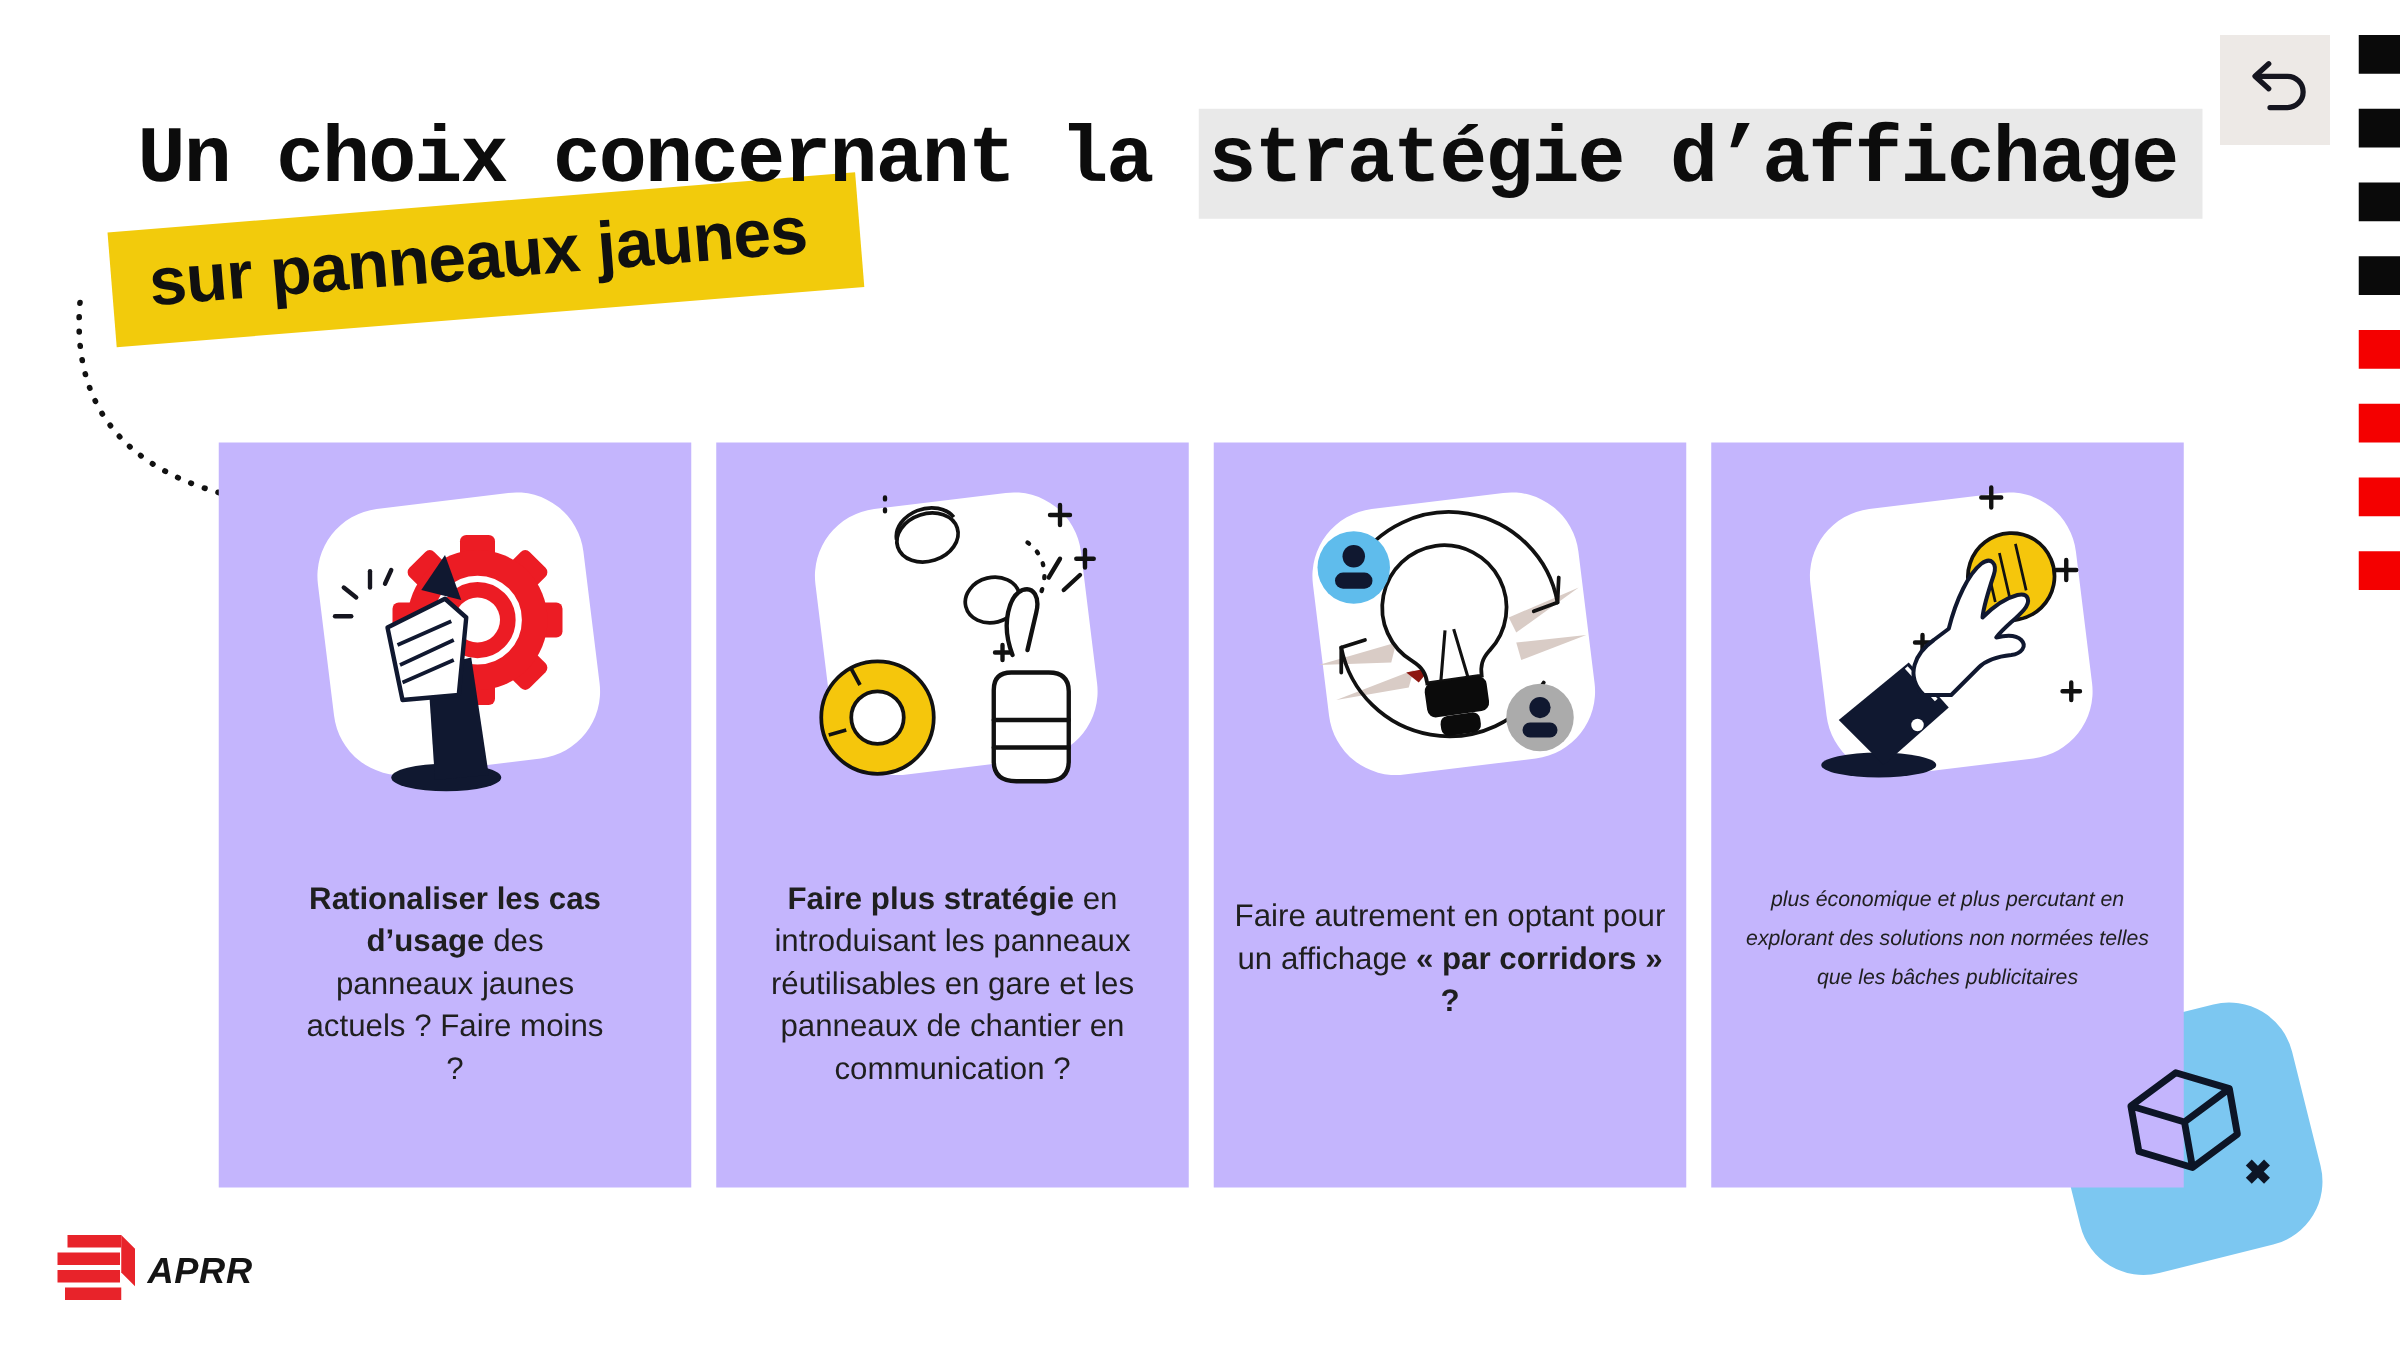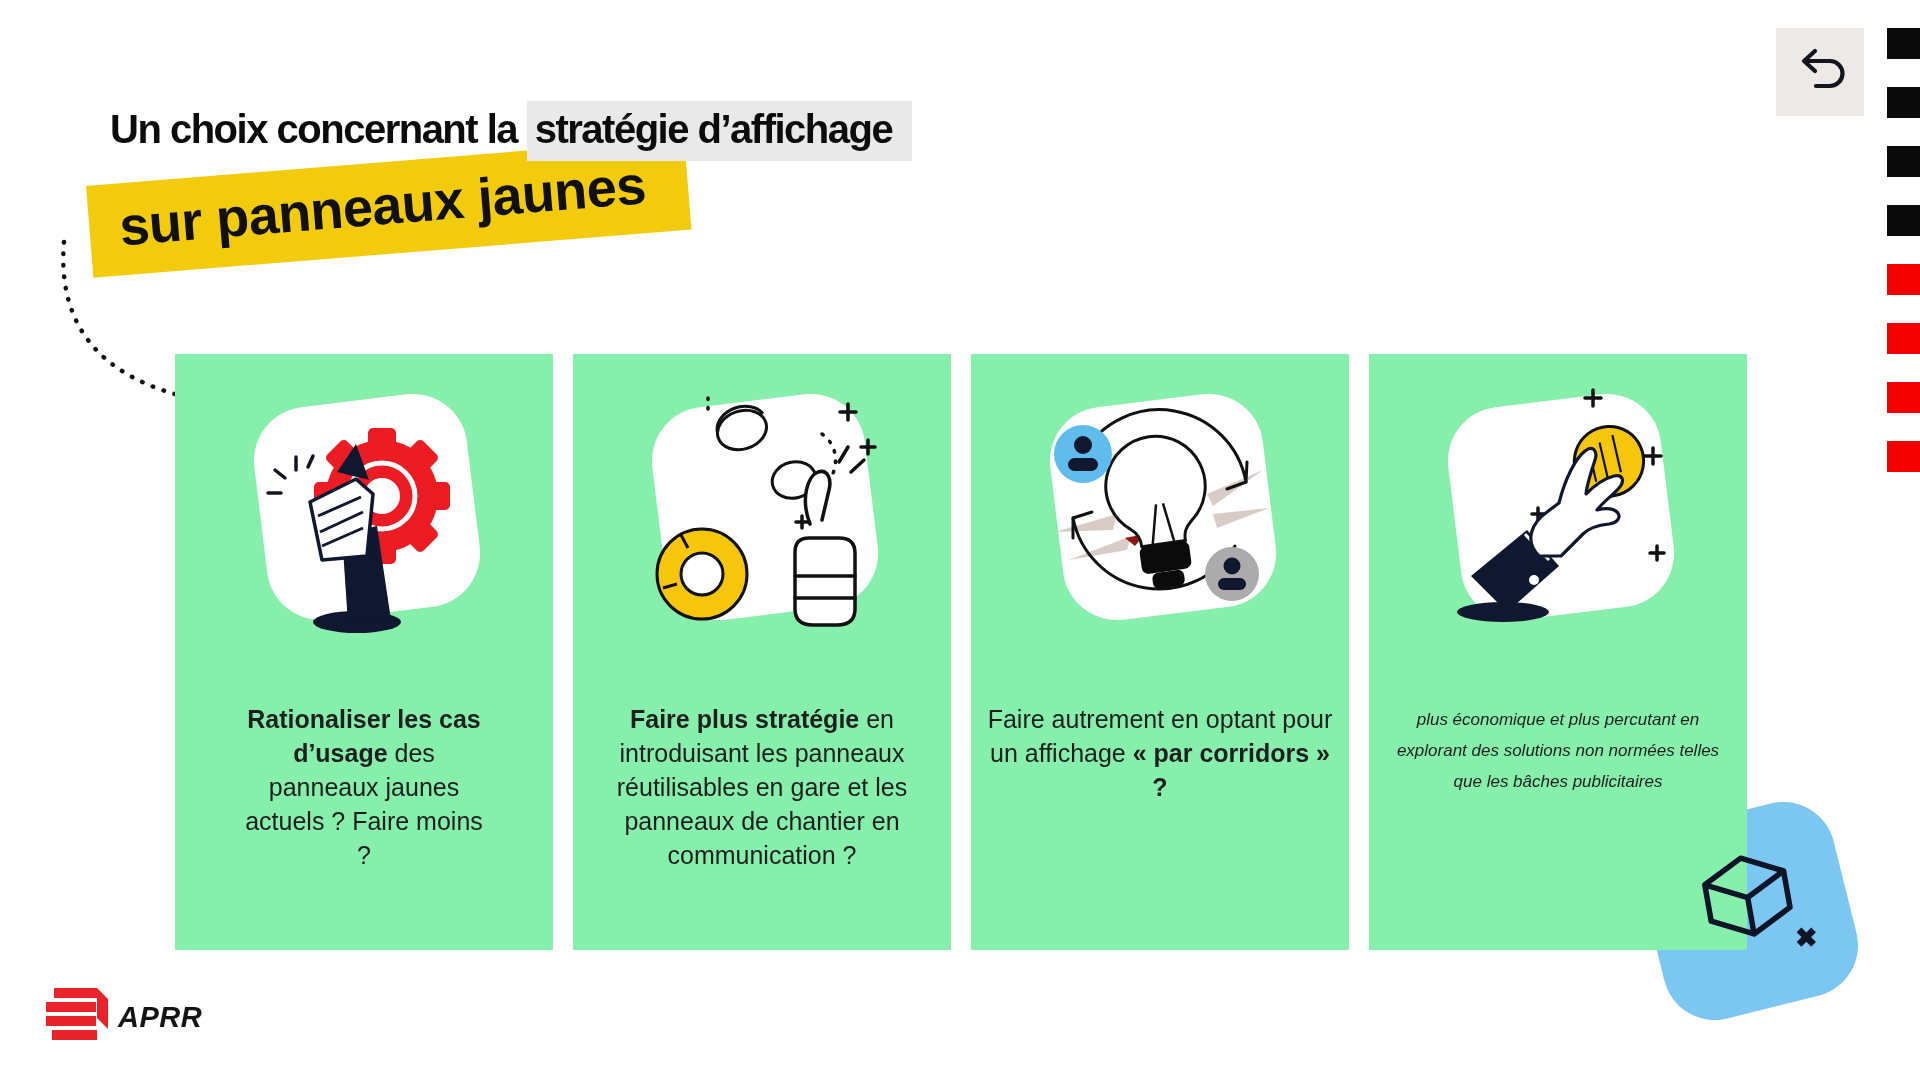--- a/index.html
+++ b/index.html
@@ -2,53 +2,53 @@
 <html><head>
 <meta charset="utf-8">
 <style>
   html,body{margin:0;padding:0;}
   body{
     width:1920px;height:1080px;position:relative;overflow:hidden;
     background:#ffffff;font-family:"Liberation Sans", sans-serif;color:#1a1a1a;
   }
   
   .title{
-    position:absolute;left:110px;top:80px;font-size:40px;font-weight:bold;
-    color:#0c0c0c;letter-spacing:-1.5px;white-space:nowrap;z-index:3;
+    position:absolute;left:110px;top:50px;font-size:64px;font-weight:bold;
+    color:#0c0c0c;letter-spacing:-1.5px;white-space:nowrap;z-index:3;font-family:Liberation Mono, monospace;
   }
   .title .hl{background:#e9e9e9;padding:6px 20px 10px 8px;}
   .banner{
     position:absolute;left:86px;top:186px;background:#f2cb0c;
     transform:rotate(-4.6deg);transform-origin:left top;
     padding:12px 42px 18px 30px;font-size:54px;font-weight:bold;color:#101010;
     white-space:nowrap;z-index:2;letter-spacing:-0.5px;
   }
   .dotted-arc{position:absolute;left:46px;top:236px;z-index:1;}
   
   .back-btn{
     position:absolute;left:1776px;top:28px;width:88px;height:88px;background:#ede9e6;
     display:flex;align-items:center;justify-content:center;cursor:pointer;z-index:4;
   }
   .strip{position:absolute;right:0;top:28px;display:flex;flex-direction:column;gap:28px;z-index:4;}
   .sq{width:33px;height:31px;}
   .sq.black{background:#0a0a0a;}
   .sq.red{background:#f40000;}
   
   .cards{position:absolute;left:175px;top:354px;display:flex;gap:20px;z-index:2;}
-  .card{width:378px;height:596px;background:#86efac;position:relative;}
+  .card{width:378px;height:596px;background:#c4b5fd;position:relative;}
   .illus-bg{
     position:absolute;left:50%;top:46px;width:214px;height:214px;margin-left:-104px;
     background:#ffffff;border-radius:54px;transform:rotate(-7deg);
   }
   .illus{position:absolute;left:50%;top:28px;transform:translateX(-50%);}
   .card-text{
     position:absolute;top:348px;left:0;right:0;display:flex;justify-content:center;
     font-size:25px;line-height:34px;color:#1f1f1f;text-align:center;
   }
-  .ctw1{max-width:240px;} .ctw2{max-width:336px;} .ctw3{max-width:346px;} .ctw4{max-width:332px;}
+  .ctw1{max-width:240px;} .ctw2{max-width:336px;} .ctw3{max-width:346px;margin-top:14px;} .ctw4{max-width:332px;}
   .c4-body{font-style:italic;font-size:17px;line-height:31px;margin-top:2px;}
   
   .blue-shape{
     position:absolute;left:1650px;top:812px;width:198px;height:198px;background:#7cc7f1;
     border-radius:52px;transform:rotate(-14deg);z-index:1;
   }
   .cube{position:absolute;left:1698px;top:850px;z-index:3;transform:rotate(-10deg);}
   .cross{
     position:absolute;left:1795px;top:922px;z-index:3;font-size:27px;font-weight:bold;
     color:#0d1526;

